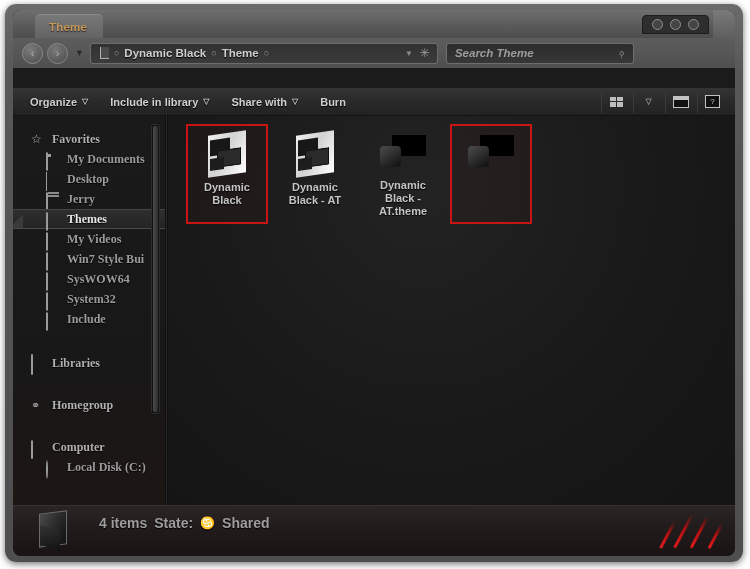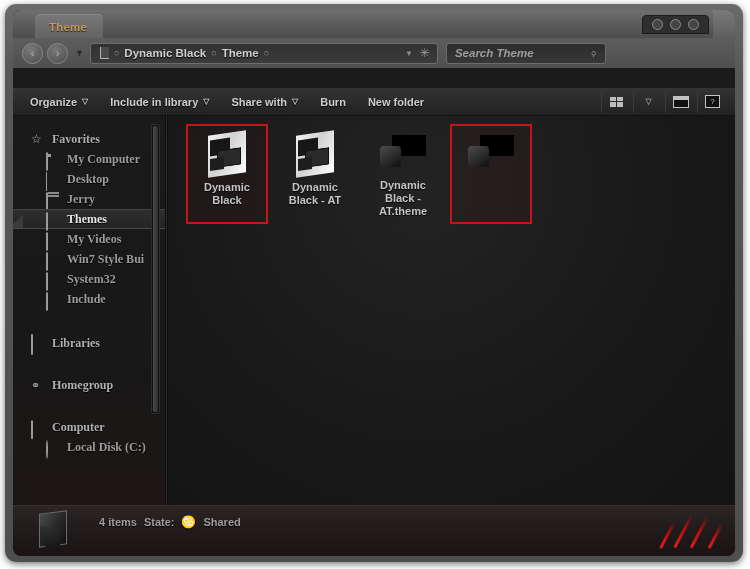--- a/index.html
+++ b/index.html
@@ -121,21 +121,21 @@
   #addr-chevron {
     position: absolute; right: 24px;
     color: #8d8d8d; font-size: 8px;
   }
   #addr-refresh {
     position: absolute; right: 7px;
     color: #9c9c9c; font-size: 12px; line-height: 1;
   }
   #searchbox {
     margin-left: 8px;
-    width: 160px; height: 21px;
+    width: 188px; height: 21px;
     background: linear-gradient(180deg,#2c2c2c,#373737);
     border: 1px solid #6d6d6d;
     border-radius: 3px;
     display: flex; align-items: center;
     position: relative;
   }
   #search-text {
     margin-left: 8px; font-size: 11.5px;
     font-style: italic; font-weight: bold;
     color: #9d9d9d;
@@ -422,21 +422,21 @@
     position: absolute; left: 3px; top: 16px;
     width: 20px; height: 20px;
     background: linear-gradient(150deg,#333,#111);
     transform: skewY(18deg);
   }
   #status-text {
     position: absolute; left: 86px; top: 9px;
     display: flex; align-items: center; gap: 7px;
   }
   .st {
-    font-size: 11px; font-weight: bold;
+    font-size: 14px; font-weight: bold;
     color: #9d9d9d; text-shadow: 0 1px 1px #000;
   }
   .st.state-glyph { color: #6e6e6e; font-size: 12px; }
   #claws {
     position: absolute; right: 14px; bottom: 6px;
     width: 86px; height: 40px;
   }
   #claws span {
     position: absolute; bottom: 0;
     width: 3px; height: 38px;
@@ -504,23 +504,20 @@
         <span>Include in library</span>
         <span class="tb-caret">▽</span>
       </div>
       <div class="tb-item">
         <span>Share with</span>
         <span class="tb-caret">▽</span>
       </div>
       <div class="tb-item">
         <span>Burn</span>
       </div>
-      <div class="tb-item">
-        <span>New folder</span>
-      </div>
 
       <div id="tb-right">
         <div class="tb-ico">
           <span class="grid-ico">
               <i></i>
               <i></i>
               <i></i>
               <i></i>
             </span>
         </div>
@@ -540,41 +537,45 @@
 
       <div id="sidebar">
 
         <div class="sb-group">
           <div class="sb-row head">
             <span class="ico ico-star">☆</span>
             <span class="sb-label">Favorites</span>
           </div>
           <div class="sb-row child">
             <span class="ico"><span class="ico-folder open"></span></span>
-            <span class="sb-label">My Computer</span>
+            <span class="sb-label">My Documents</span>
           </div>
           <div class="sb-row child">
             <span class="ico"><span class="ico-desk"></span></span>
             <span class="sb-label">Desktop</span>
           </div>
           <div class="sb-row child">
             <span class="ico"><span class="ico-folder"></span></span>
             <span class="sb-label">Jerry</span>
           </div>
           <div class="sb-row child selected">
             <span class="ico"><span class="ico-folder"></span></span>
             <span class="sb-label">Themes</span>
           </div>
           <div class="sb-row child">
             <span class="ico"><span class="ico-folder"></span></span>
             <span class="sb-label">My Videos</span>
           </div>
           <div class="sb-row child">
             <span class="ico"><span class="ico-folder"></span></span>
             <span class="sb-label">Win7 Style Bui</span>
+          </div>
+          <div class="sb-row child">
+            <span class="ico"><span class="ico-folder"></span></span>
+            <span class="sb-label">SysWOW64</span>
           </div>
           <div class="sb-row child">
             <span class="ico"><span class="ico-folder"></span></span>
             <span class="sb-label">System32</span>
           </div>
           <div class="sb-row child">
             <span class="ico"><span class="ico-folder"></span></span>
             <span class="sb-label">Include</span>
           </div>
         </div>

